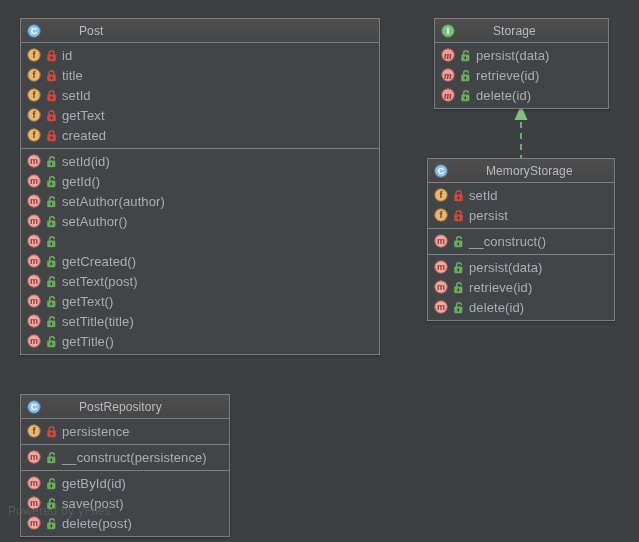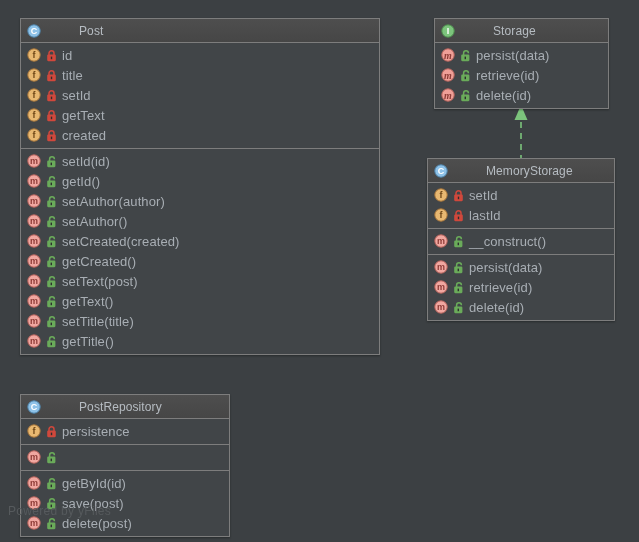--- a/index.html
+++ b/index.html
@@ -276,21 +276,20 @@
                 <text x="7" y="10.4" text-anchor="middle" font-family="Liberation Sans, sans-serif" font-size="9" font-weight="bold" fill="#8e3b36">m</text>
               </svg>
             </span>
             <span class="ic ic-lock">
               <svg width="11" height="13" viewBox="0 0 11 13">
                 <path d="M3.6 6 V4.2 A2.4 2.4 0 0 1 8.4 4.2" fill="none" stroke="#6aab5a" stroke-width="1.5"></path>
                 <rect x="1.2" y="5.6" width="8.2" height="6.6" rx="1.1" fill="#6aab5a"></rect>
                 <rect x="4.6" y="7.6" width="1.4" height="2.6" fill="#2e2e2e"></rect>
               </svg>
             </span>
-            <span class="label">setCreated(created)</span>
           </div>
           <div class="uml-row">
             <span class="ic ic-method">
               <svg width="14" height="14" viewBox="0 0 14 14">
                 <circle cx="7" cy="7" r="6.2" fill="#f0a7a0" stroke="#b9625b" stroke-width="1"></circle>
                 <text x="7" y="10.4" text-anchor="middle" font-family="Liberation Sans, sans-serif" font-size="9" font-weight="bold" fill="#8e3b36">m</text>
               </svg>
             </span>
             <span class="ic ic-lock">
               <svg width="11" height="13" viewBox="0 0 11 13">
@@ -462,21 +461,21 @@
                 <text x="7" y="10.4" text-anchor="middle" font-family="Liberation Sans, sans-serif" font-size="9" font-weight="bold" fill="#6b4415">f</text>
               </svg>
             </span>
             <span class="ic ic-lock">
               <svg width="11" height="13" viewBox="0 0 11 13">
                 <path d="M3 6 V4.2 A2.5 2.5 0 0 1 8 4.2 V6" fill="none" stroke="#d0483c" stroke-width="1.5"></path>
                 <rect x="1.2" y="5.6" width="8.6" height="6.6" rx="1.1" fill="#d0483c"></rect>
                 <rect x="4.8" y="7.6" width="1.4" height="2.6" fill="#2e2e2e"></rect>
               </svg>
             </span>
-            <span class="label">lastId</span>
+            <span class="label">persist</span>
           </div>
         </div>
         <div class="uml-section">
           <div class="uml-row">
             <span class="ic ic-method">
               <svg width="14" height="14" viewBox="0 0 14 14">
                 <circle cx="7" cy="7" r="6.2" fill="#f0a7a0" stroke="#b9625b" stroke-width="1"></circle>
                 <text x="7" y="10.4" text-anchor="middle" font-family="Liberation Sans, sans-serif" font-size="9" font-weight="bold" fill="#8e3b36">m</text>
               </svg>
             </span>
@@ -577,20 +576,21 @@
                 <text x="7" y="10.4" text-anchor="middle" font-family="Liberation Sans, sans-serif" font-size="9" font-weight="bold" fill="#8e3b36">m</text>
               </svg>
             </span>
             <span class="ic ic-lock">
               <svg width="11" height="13" viewBox="0 0 11 13">
                 <path d="M3.6 6 V4.2 A2.4 2.4 0 0 1 8.4 4.2" fill="none" stroke="#6aab5a" stroke-width="1.5"></path>
                 <rect x="1.2" y="5.6" width="8.2" height="6.6" rx="1.1" fill="#6aab5a"></rect>
                 <rect x="4.6" y="7.6" width="1.4" height="2.6" fill="#2e2e2e"></rect>
               </svg>
             </span>
+            <span class="label">__construct(persistence)</span>
           </div>
         </div>
         <div class="uml-section">
           <div class="uml-row">
             <span class="ic ic-method">
               <svg width="14" height="14" viewBox="0 0 14 14">
                 <circle cx="7" cy="7" r="6.2" fill="#f0a7a0" stroke="#b9625b" stroke-width="1"></circle>
                 <text x="7" y="10.4" text-anchor="middle" font-family="Liberation Sans, sans-serif" font-size="9" font-weight="bold" fill="#8e3b36">m</text>
               </svg>
             </span>

